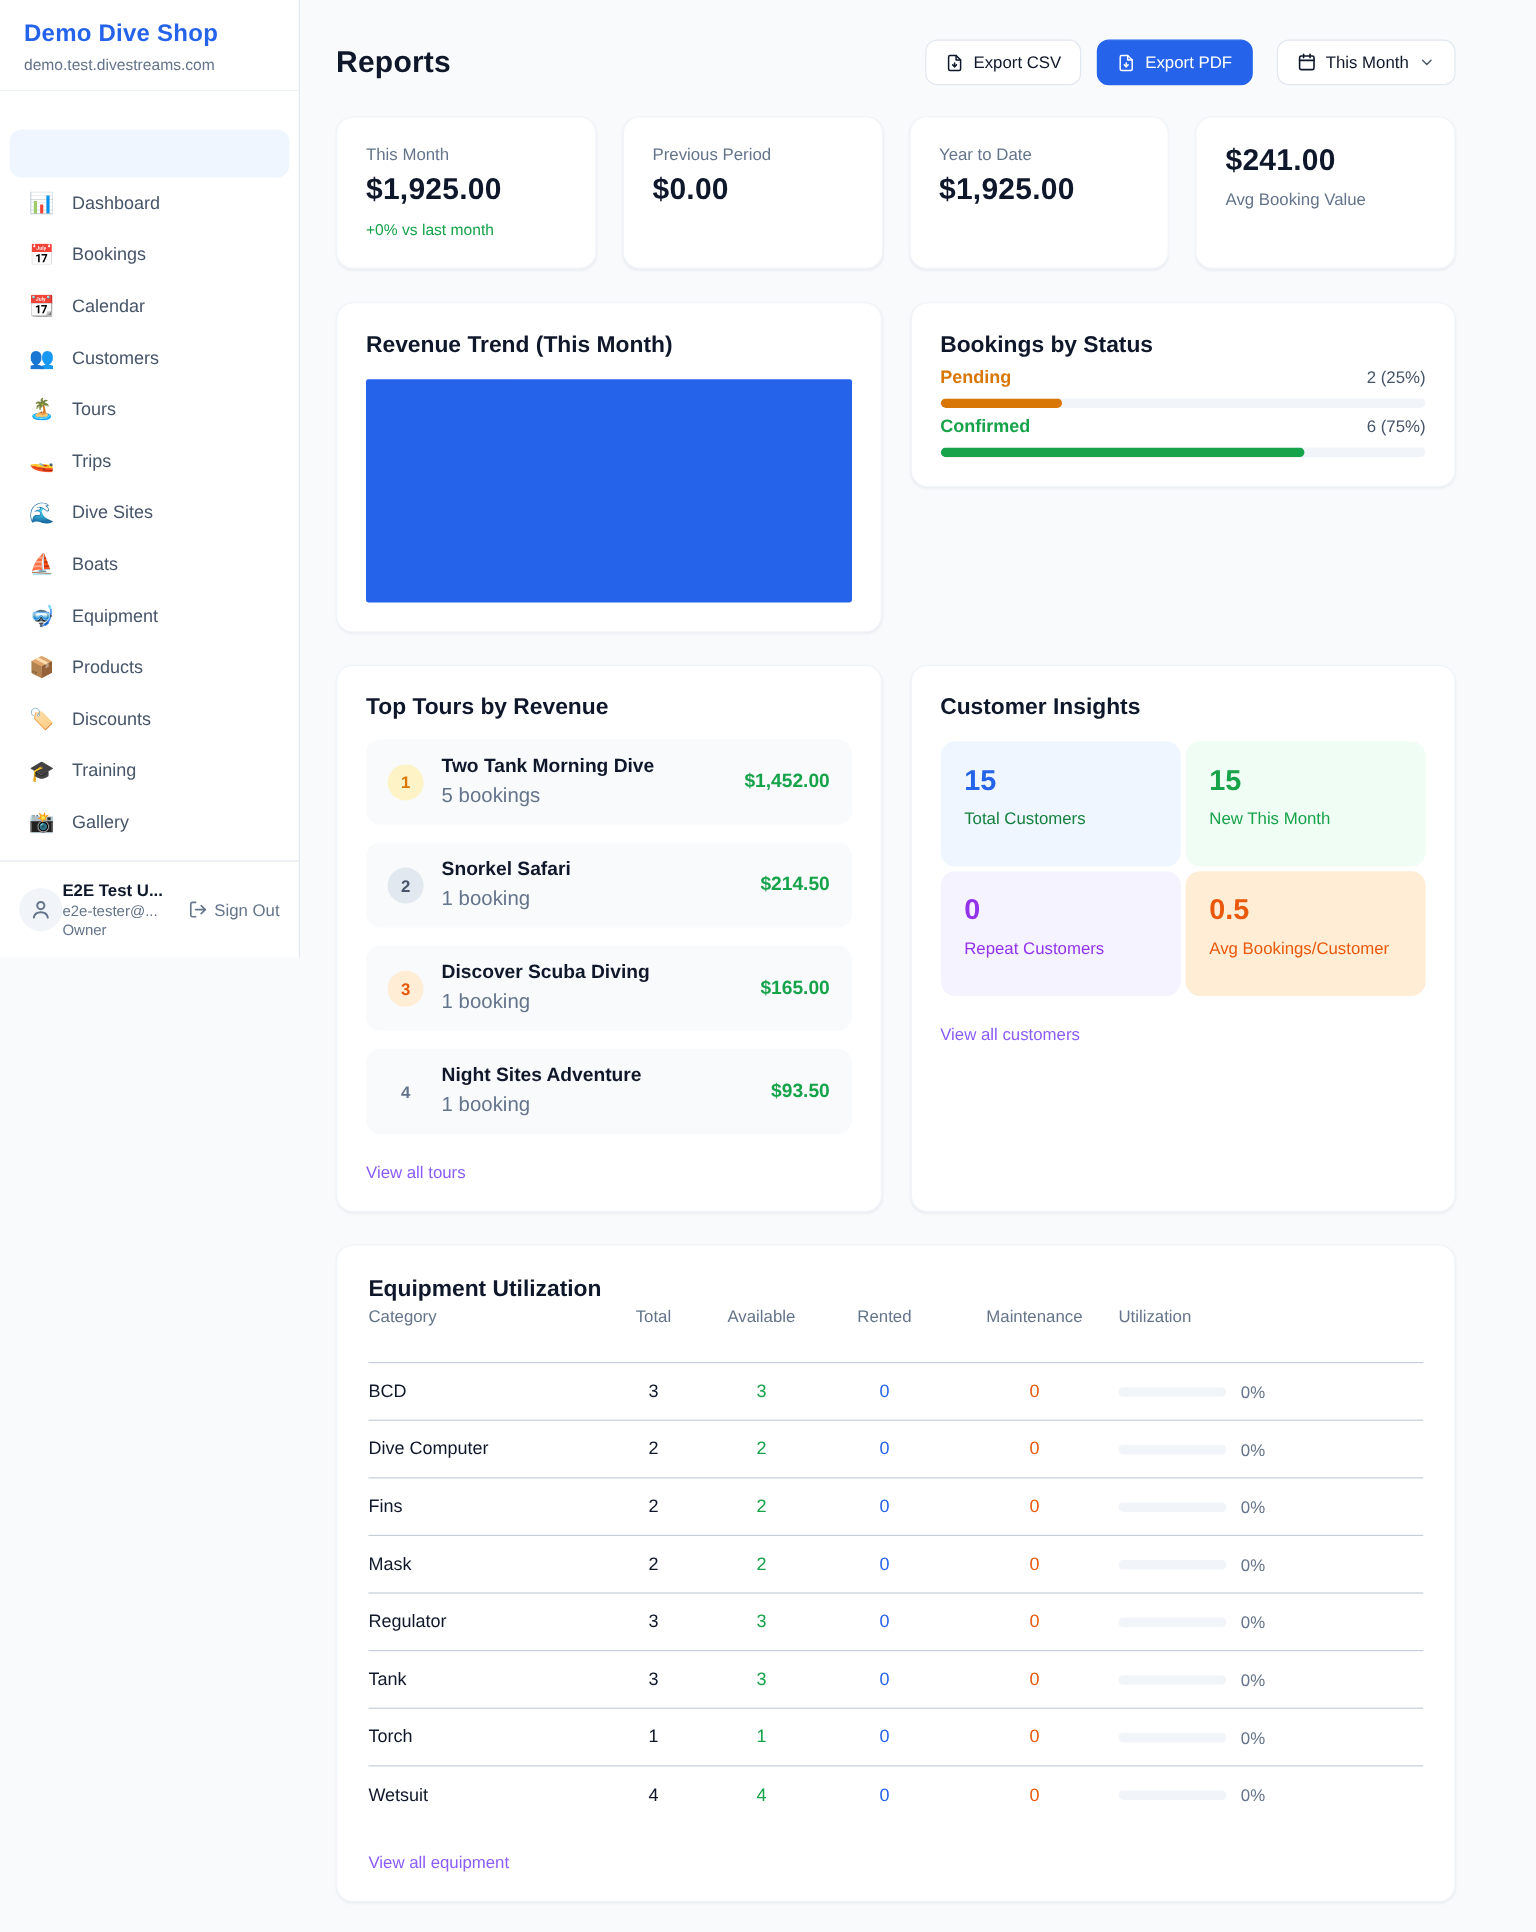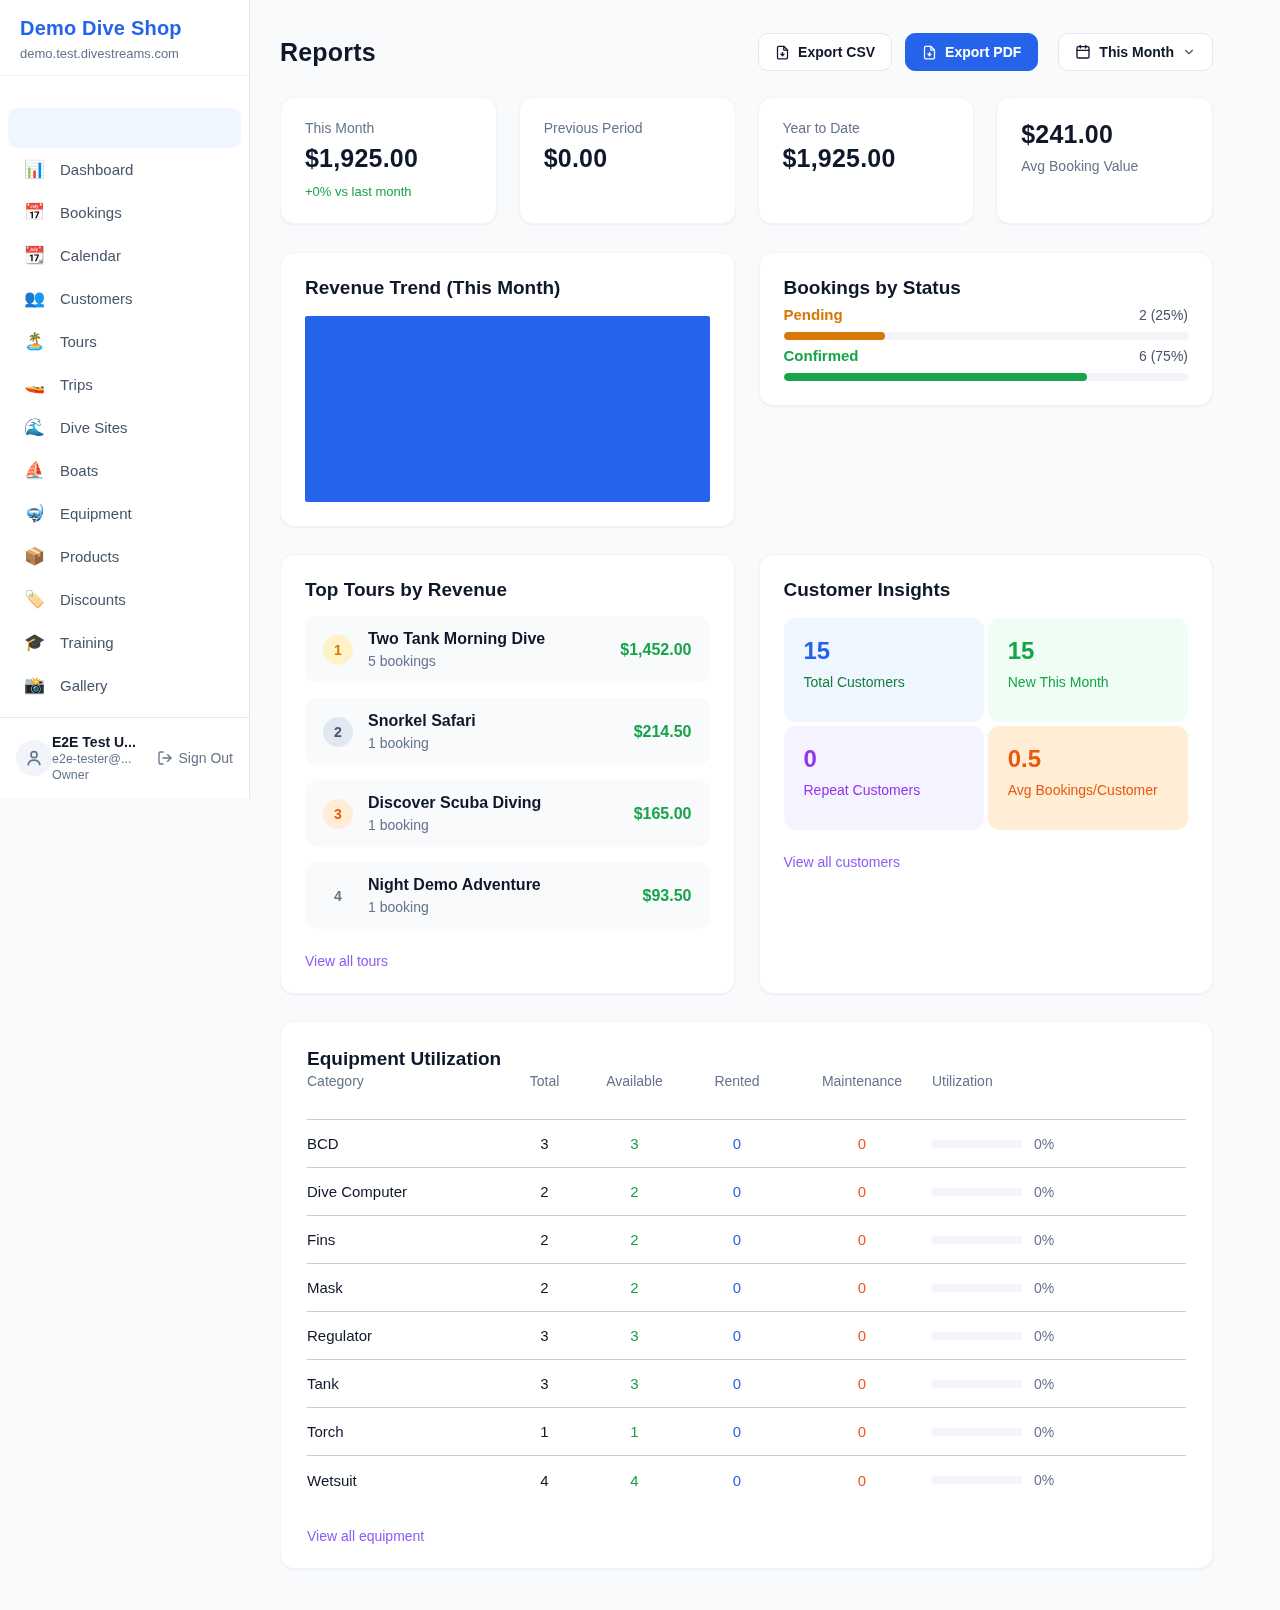--- a/index.html
+++ b/index.html
@@ -49,21 +49,21 @@
   
   .main { margin-left: 250px; padding: 33px 0 40px 30px; }
   .container { width: 933px; }
   .page-head { display: flex; align-items: center; margin-bottom: 26px; }
   .page-title { font-size: 25px; font-weight: bold; letter-spacing: .2px; }
   .head-actions { margin-left: auto; display: flex; align-items: center; gap: 13px; }
   .btn {
     height: 38px; border-radius: 10px; padding: 0 16px;
     display: inline-flex; align-items: center; gap: 8px;
     background: #fff; border: 1px solid #e2e8f0;
-    font-size: 14px; font-weight: bold; color: #0f172a; cursor: pointer;
+    font-size: 14px; font-weight: normal; color: #0f172a; cursor: pointer;
     font-family: inherit;
   }
   .btn-primary { background: #2563eb; border-color: #2563eb; color: #fff; }
   .btn .ic { display: flex; }
   .dropdown { margin-left: 7px; }
   
   .card {
     background: #fff; border: 1px solid #f1f5f9; border-radius: 14px;
     box-shadow: 0 1px 2px rgba(15,23,42,.05);
   }
@@ -91,21 +91,21 @@
     display: flex; align-items: center;
     background: #f8fafc; border-radius: 12px;
     padding: 14px 18px; margin-top: 15px;
   }
   .rank {
     width: 30px; height: 30px; border-radius: 50%; flex: none;
     display: flex; align-items: center; justify-content: center;
     font-size: 14px; font-weight: bold; margin-right: 15px;
   }
   .tour-name { font-size: 16px; font-weight: bold; }
-  .tour-sub { font-size: 14px; color: #64748b; margin-top: 5px; }
+  .tour-sub { font-size: 17px; color: #64748b; margin-top: 5px; }
   .tour-rev { margin-left: auto; font-size: 16px; font-weight: bold; color: #16a34a; padding-left: 12px; }
   .view-all {
     display: block; text-align: left; margin-top: 24px;
     color: #8b5cf6; font-size: 14px; text-decoration: none; cursor: pointer;
   }
   
   .tiles { display: grid; grid-template-columns: 1fr 1fr; gap: 4px; margin-top: 17px; }
   .tile { border-radius: 12px; padding: 19px 20px; min-height: 104px; }
   .tile-value { font-size: 24px; font-weight: bold; }
   .tile-label { font-size: 14px; margin-top: 9px; }
@@ -340,21 +340,21 @@
               <span class="rank" style="background: rgb(255, 237, 213); color: rgb(234, 88, 12);">3</span>
               <span>
                 <div class="tour-name">Discover Scuba Diving</div>
                 <div class="tour-sub">1 booking</div>
               </span>
               <span class="tour-rev">$165.00</span>
             </div>
             <div class="tour-row">
               <span class="rank" style="background: transparent; color: rgb(100, 116, 139);">4</span>
               <span>
-                <div class="tour-name">Night Demo Adventure</div>
+                <div class="tour-name">Night Sites Adventure</div>
                 <div class="tour-sub">1 booking</div>
               </span>
               <span class="tour-rev">$93.50</span>
             </div>
           </div>
         <a class="view-all">View all tours</a>
       </div>
       <div class="card panel">
         <div class="panel-title">Customer Insights</div>
         <div class="tiles">

